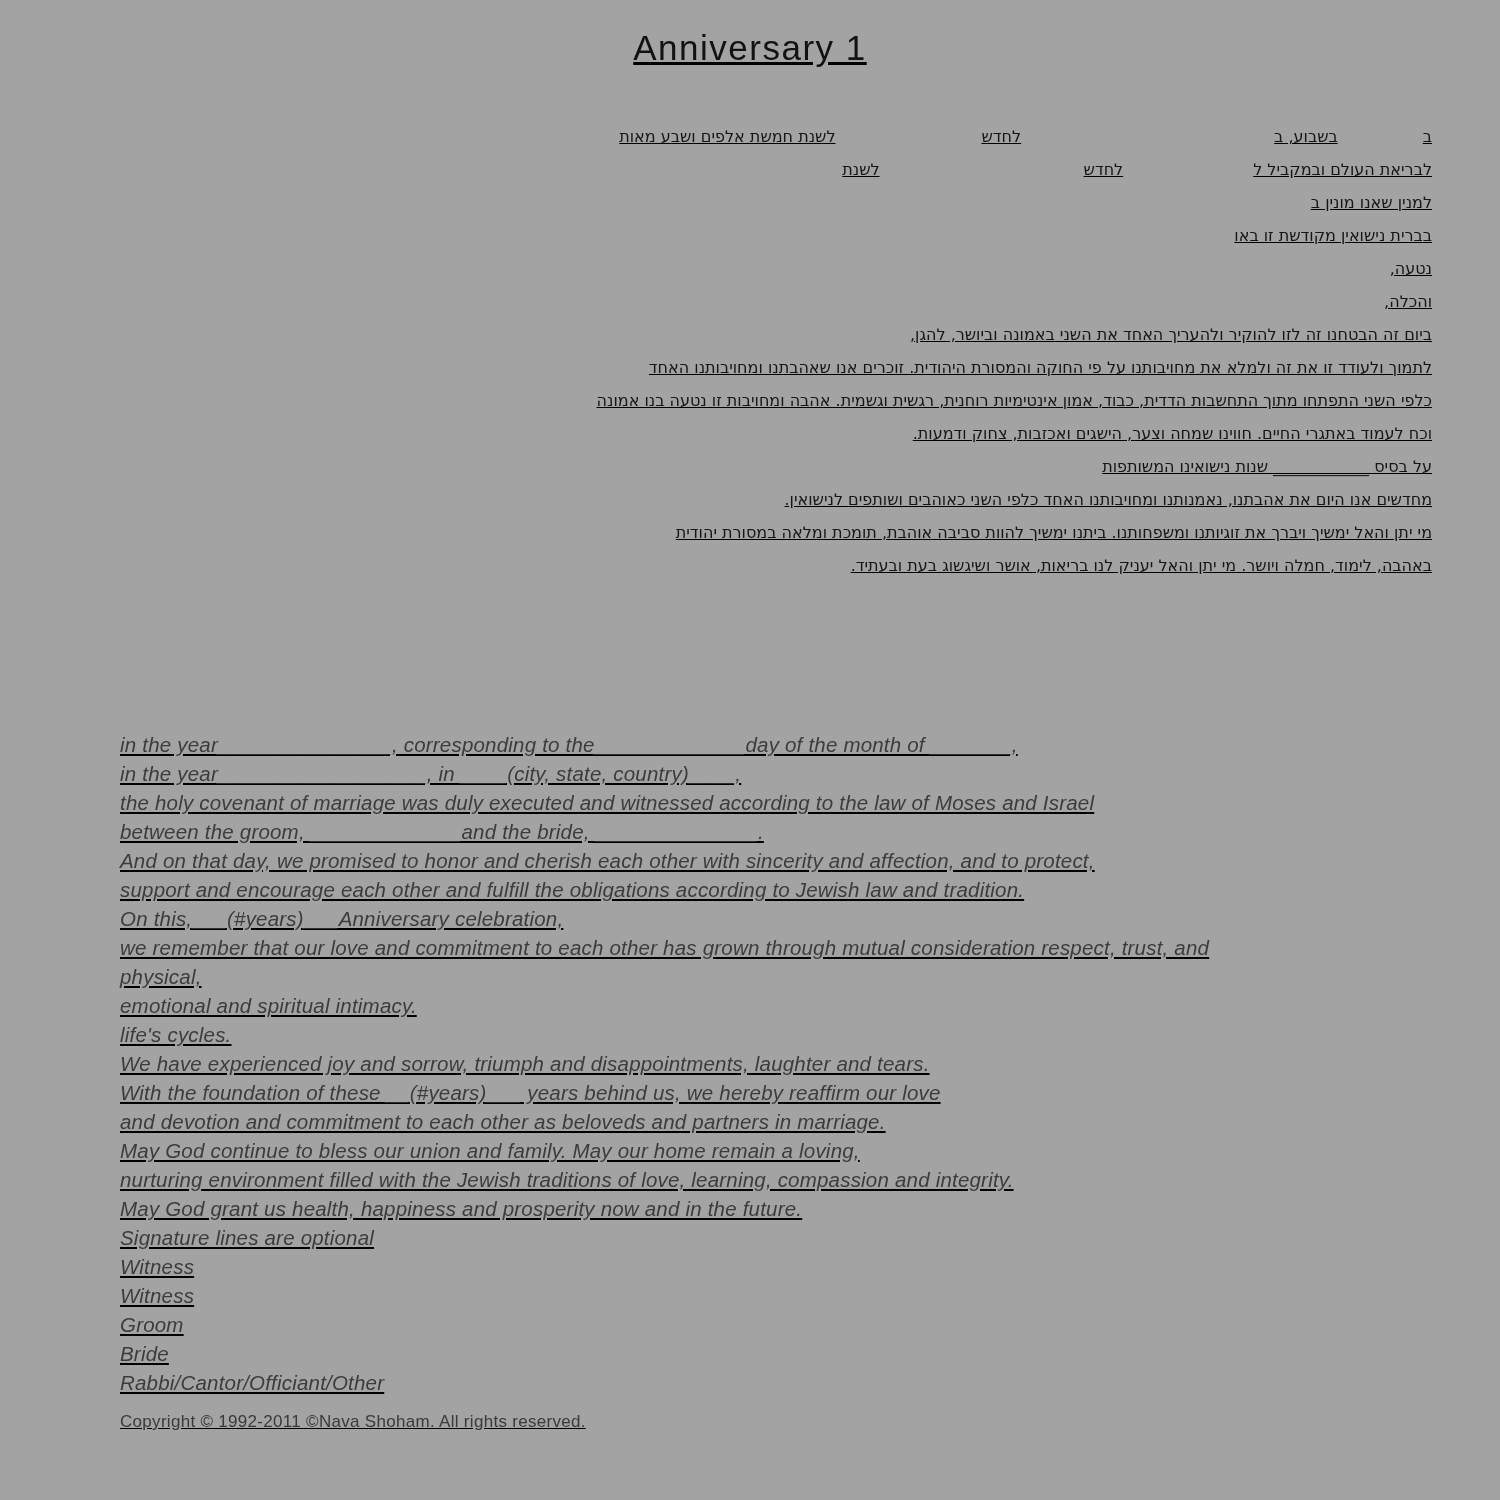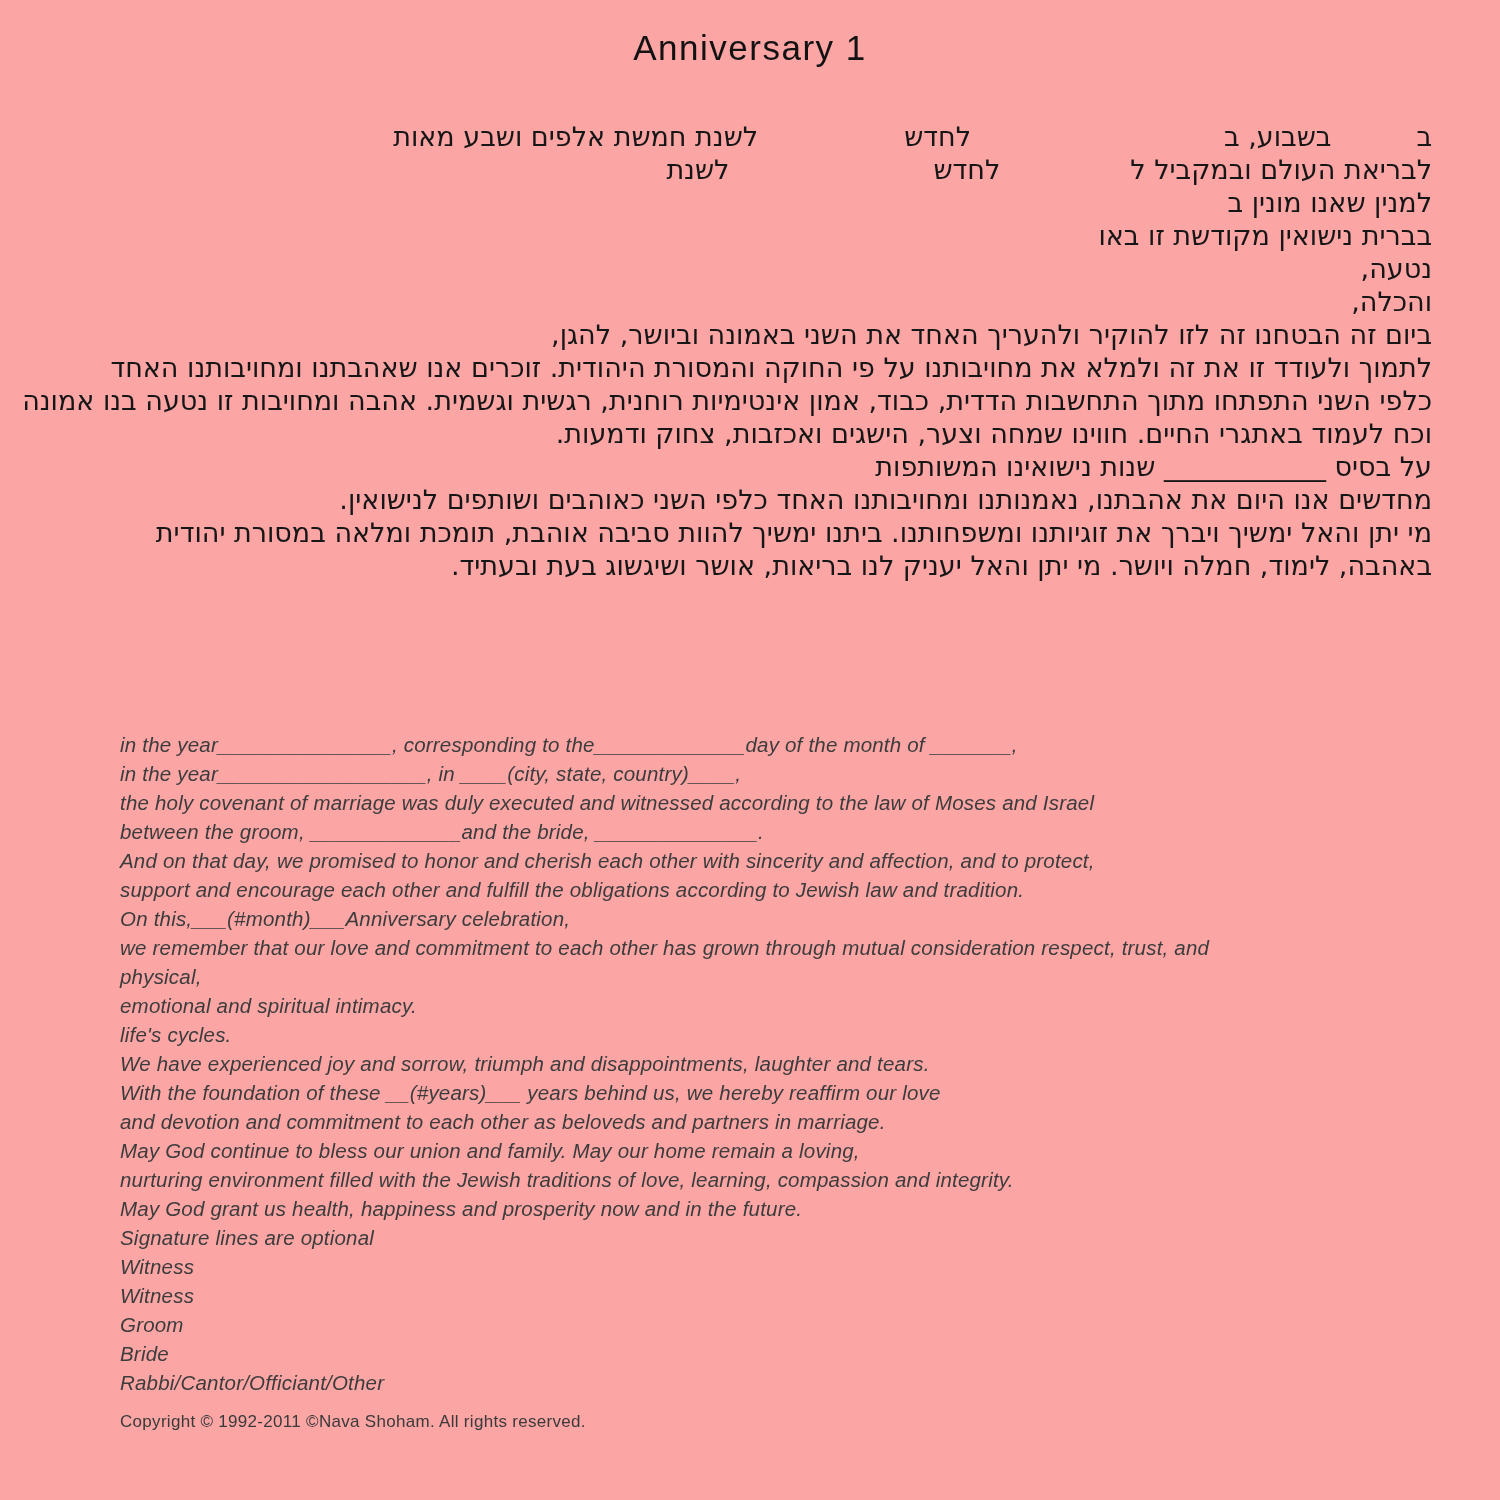--- a/index.html
+++ b/index.html
@@ -1,30 +1,31 @@
 <!DOCTYPE html>
 <html><head>
 <meta charset="utf-8">
 <style>
   html,body { margin:0; padding:0; background:#ffffff; }
   .page {
     position:relative; width:1500px; height:1500px; margin:0 auto;
-    background:#fca5a5; overflow:hidden;
+    background:#a3a3a3; overflow:hidden;
     font-family:"Liberation Sans", sans-serif;
+    text-decoration:underline;
   }
   .title {
     margin:28px 0 0 0; text-align:center;
     font-size:35px; font-weight:400; letter-spacing:1.5px; color:#121212;
   }
   
   .hebrew {
     direction:rtl; unicode-bidi:embed;
     margin:52px 68px 0 110px;
     font-family:"DejaVu Sans", sans-serif;
-    font-size:27px; line-height:33px; color:#161616;
+    font-size:16px; line-height:33px; color:#161616;
   }
   .h-line { text-align:right; white-space:nowrap; }
   .sp { display:inline-block; height:2px; }
   .sp-a { width:85px; }  .sp-b { width:253px; } .sp-c { width:146px; }
   .sp-d { width:130px; } .sp-e { width:204px; }
   .h-centered > div { text-align:right; white-space:nowrap; }
   
   .english {
     margin:148px 0 0 120px;
     font-size:20.5px; font-style:italic; line-height:29px;
@@ -74,21 +75,21 @@
 
   </div>
 
   <div class="english">
       <div>in the year_______________, corresponding to the_____________day of the month of _______,</div>
       <div>in the year__________________, in ____(city, state, country)____,</div>
       <div>the holy covenant of marriage was duly executed and witnessed according to the law of Moses and Israel</div>
       <div>between the groom, _____________and the bride, ______________.</div>
       <div>And on that day, we promised to honor and cherish each other with sincerity and affection, and to protect,</div>
       <div>support and encourage each other and fulfill the obligations according to Jewish law and tradition.</div>
-      <div>On this,___(#month)___Anniversary celebration,</div>
+      <div>On this,___(#years)___Anniversary celebration,</div>
       <div>we remember that our love and commitment to each other has grown through mutual consideration respect, trust, and</div>
       <div>physical,</div>
       <div>emotional and spiritual intimacy.</div>
       <div>life's cycles.</div>
       <div>We have experienced joy and sorrow, triumph and disappointments, laughter and tears.</div>
       <div>With the foundation of these __(#years)___ years behind us, we hereby reaffirm our love</div>
       <div>and devotion and commitment to each other as beloveds and partners in marriage.</div>
       <div>May God continue to bless our union and family. May our home remain a loving,</div>
       <div>nurturing environment filled with the Jewish traditions of love, learning, compassion and integrity.</div>
       <div>May God grant us health, happiness and prosperity now and in the future.</div>

